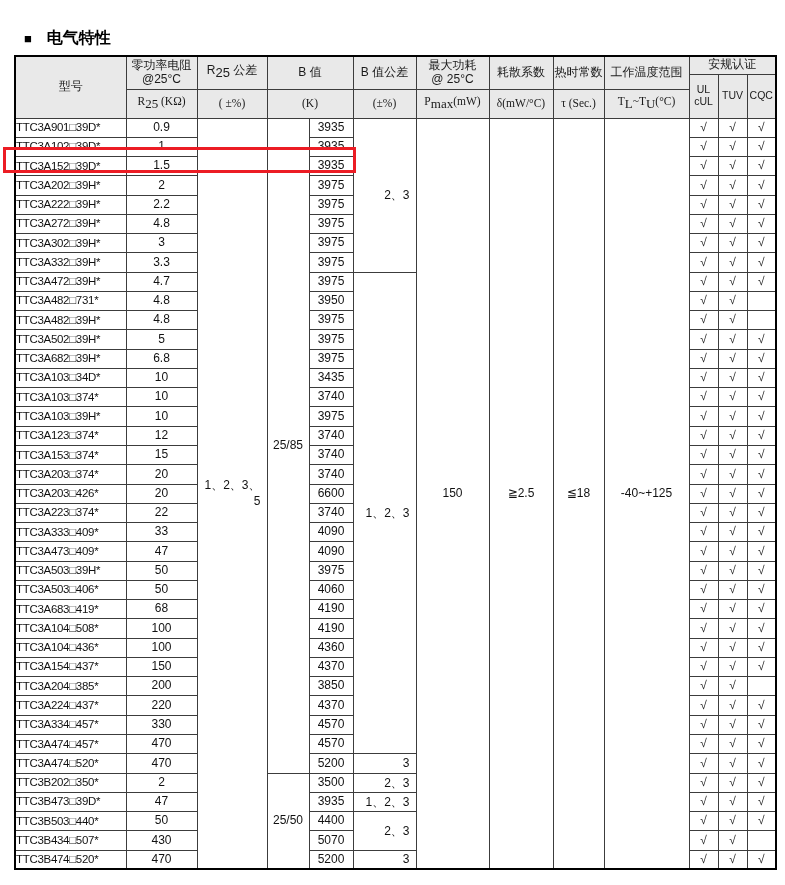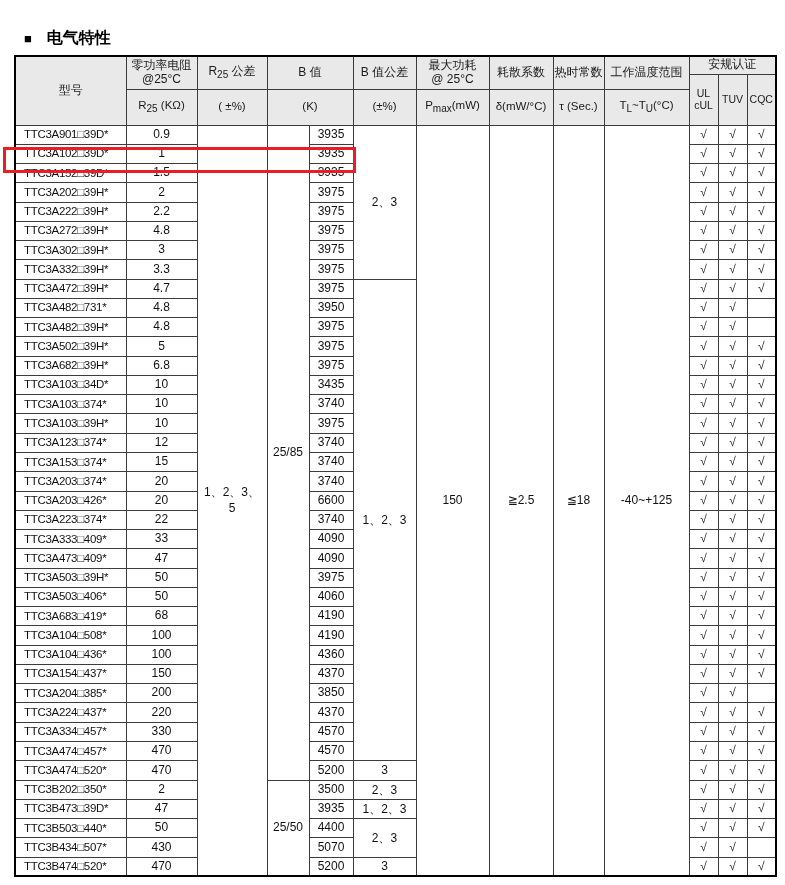--- a/index.html
+++ b/index.html
@@ -16,31 +16,31 @@
   table.spec{
     position:absolute;left:14px;top:55px;width:761px;
     border-collapse:collapse;table-layout:fixed;
     border:2px solid #000;
   }
   .spec th,.spec td{
     border:1px solid #3c3c3c;padding:0;text-align:center;vertical-align:middle;
     overflow:hidden;font-size:12px;line-height:1.15;
   }
   .spec thead th{background:#e9e9e9;font-weight:normal;}
-  tr.hA{height:18px;} tr.hB{height:15px;} tr.hC{height:36px;}
+  tr.hA{height:18px;} tr.hB{height:15px;} tr.hC{height:29px;font-family:Liberation Serif, serif;}
   tr.hC th{font-weight:normal;font-size:11.5px;background:#e9e9e9;}
   .cert-th{font-weight:bold;font-size:10.5px !important;line-height:1.1 !important;padding:0 1px;}
   tbody tr{height:19.28px;}
   tbody td{background:#fff;color:#111;}
   td.model{
-    text-align:left;padding-left:8px;font-size:11.5px;letter-spacing:-0.3px;white-space:nowrap;
-  }
-  td.wrap{word-break:break-all;padding:0 6px;line-height:1.35;}
+    text-align:left;padding-left:0;font-size:11.5px;letter-spacing:-0.3px;white-space:nowrap;
+  }
+  td.wrap{word-break:break-all;padding:0 6px;line-height:1.35;text-align:right;}
   td.cert{font-size:12px;color:#2a2a2a;}
-  sub{font-size:10px;}
+  sub{font-size:13px;}
   #hl{
     position:absolute;left:3px;width:353px;
     border:3px solid #ec1c24;box-sizing:border-box;pointer-events:none;
     background:transparent;
   }
 </style>
 </head>
 <body>
 
 <div class="title-row">

